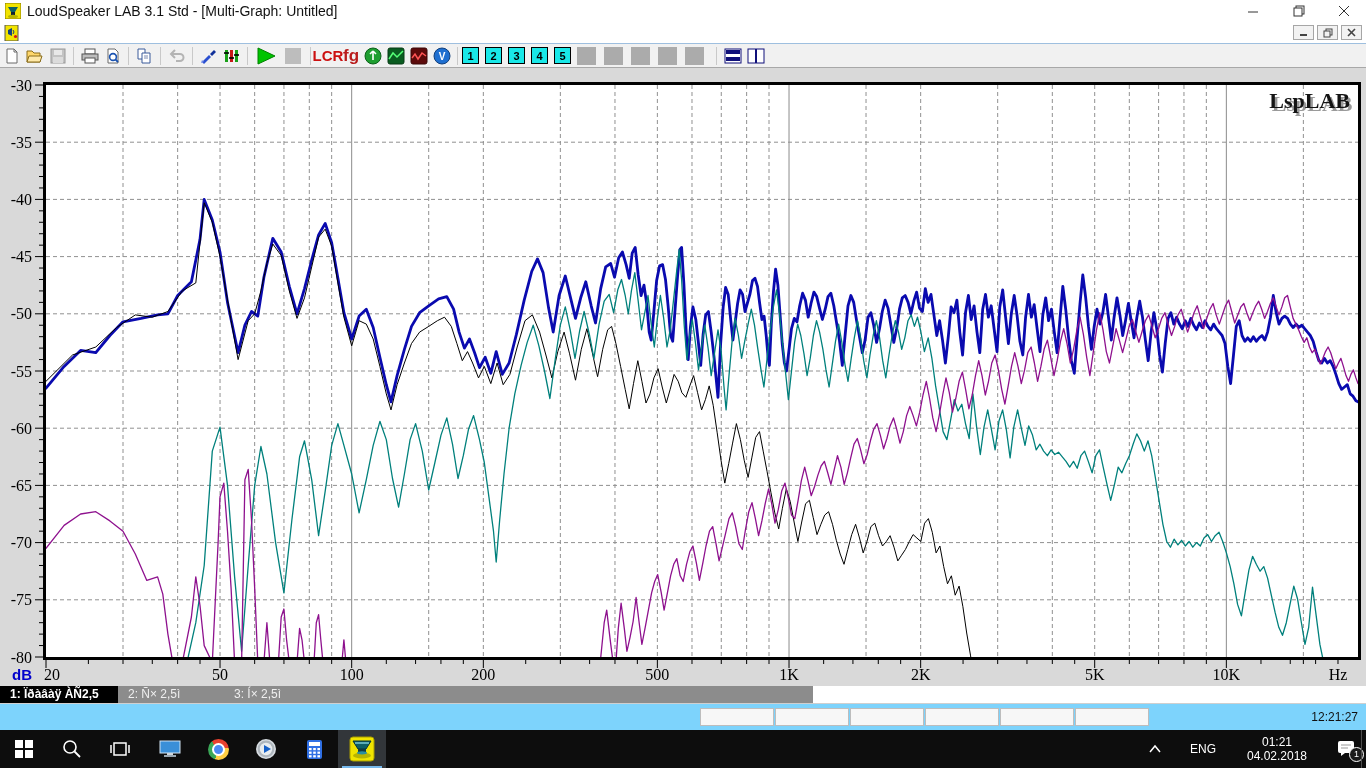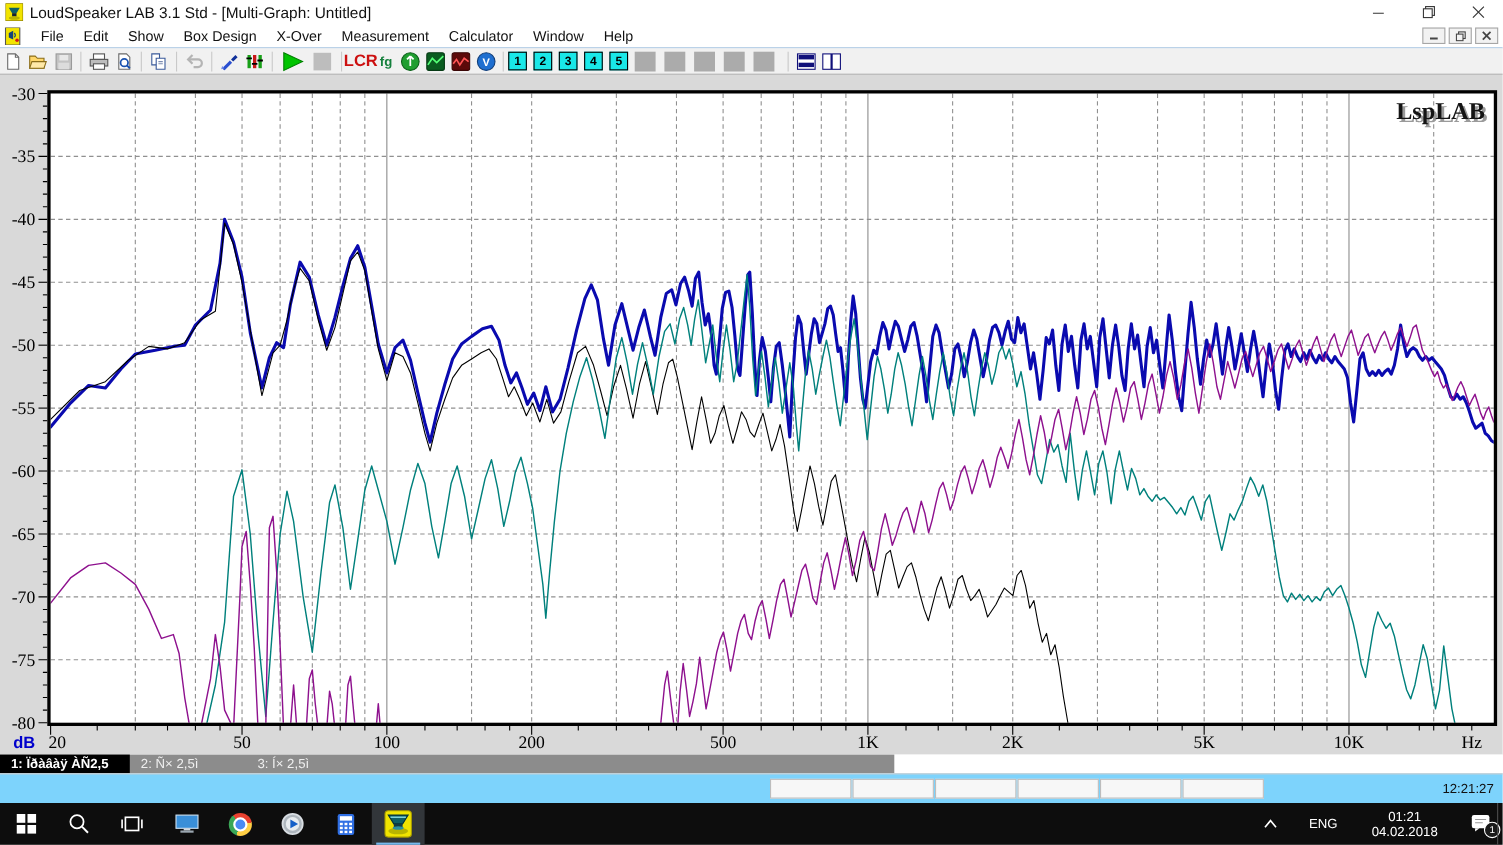--- a/index.html
+++ b/index.html
@@ -92,21 +92,20 @@
 
 <div id="menubar">
   <span class="micon">
     <svg width="16" height="16">
         <rect x="1" y="0" width="13" height="16" fill="#f2e400" stroke="#555"></rect>
         <path d="M4 5 L8 3 L8 11 L4 9 Z" fill="#14437a"></path>
         <path d="M9 5 q2 2 0 4" stroke="#14437a" fill="none"></path>
         <circle cx="11.5" cy="11.5" r="1.6" fill="#d01818"></circle>
       </svg>
   </span>
-  <span id="menu-items"><span class="menu-item">File</span><span class="menu-item">Edit</span><span class="menu-item">Show</span><span class="menu-item">Box Design</span><span class="menu-item">X-Over</span><span class="menu-item">Measurement</span><span class="menu-item">Calculator</span><span class="menu-item">Window</span><span class="menu-item">Help</span></span>
   <div id="mdi-controls">
     <span class="mdi-btn">
         <svg width="9" height="9">
           <line x1="1" y1="7" x2="8" y2="7" stroke="#444" stroke-width="2"></line>
         </svg>
       </span>
     <span class="mdi-btn">
         <svg width="10" height="10">
           <rect x="3" y="1" width="6" height="6" fill="none" stroke="#444"></rect>
           <rect x="1" y="3" width="6" height="6" fill="#f2f2f2" stroke="#444"></rect>
@@ -196,21 +195,21 @@
         <polygon points="3,2 20,10 3,18" fill="#00c400" stroke="#008000"></polygon>
       </svg>
     </span>
   <span class="tbtn" style="width:26px">
       <svg width="18" height="18">
         <rect x="1" y="1" width="16" height="16" fill="#bdbdbd"></rect>
       </svg>
     </span>
   <span class="tsep"></span>
   <span class="tbtn txticon" style="width:26px;color:#cc1010;font-size:15px">LCR</span>
-  <span class="tbtn txticon" style="width:20px;color:#15803d;font-size:12px">fg</span>
+  <span class="tbtn txticon" style="width:20px;color:#b91c1c;font-size:17px">fg</span>
   <span class="tbtn">
       <svg width="18" height="18">
         <circle cx="9" cy="9" r="8" fill="#1f9e30" stroke="#0a6018"></circle>
         <path d="M9 4 L9 13 M9 4 L6 7 M9 4 L12 7" stroke="#fff" stroke-width="1.6" fill="none"></path>
       </svg>
     </span>
   <span class="tbtn">
       <svg width="18" height="18">
         <rect x="1" y="1" width="16" height="16" rx="2" fill="#0a5c20" stroke="#063a14"></rect>
         <polyline points="2,12 6,6 10,10 16,4" fill="none" stroke="#55ff77" stroke-width="1.5"></polyline>

